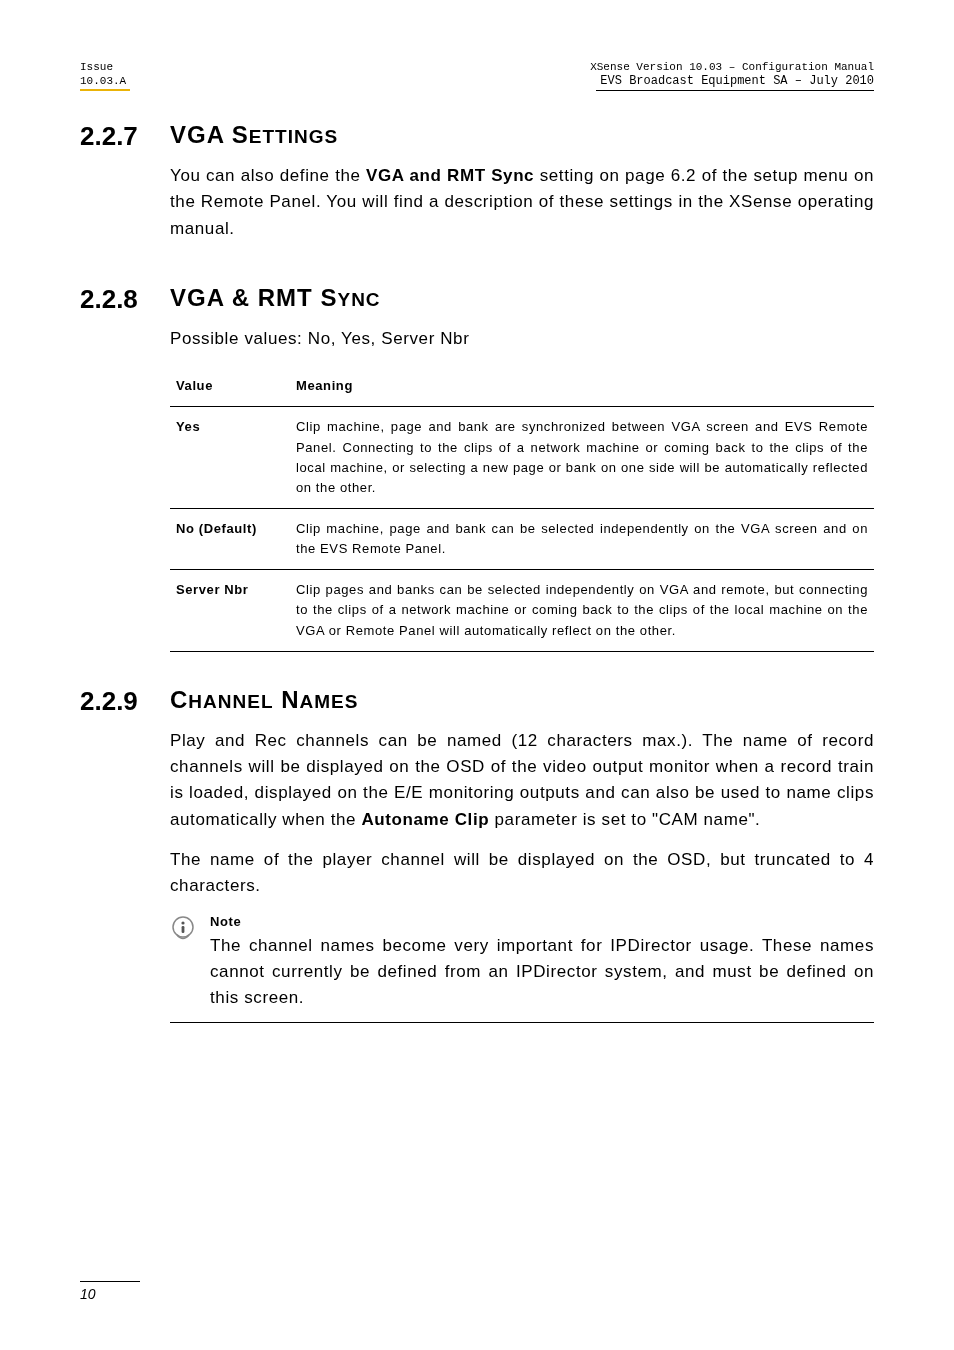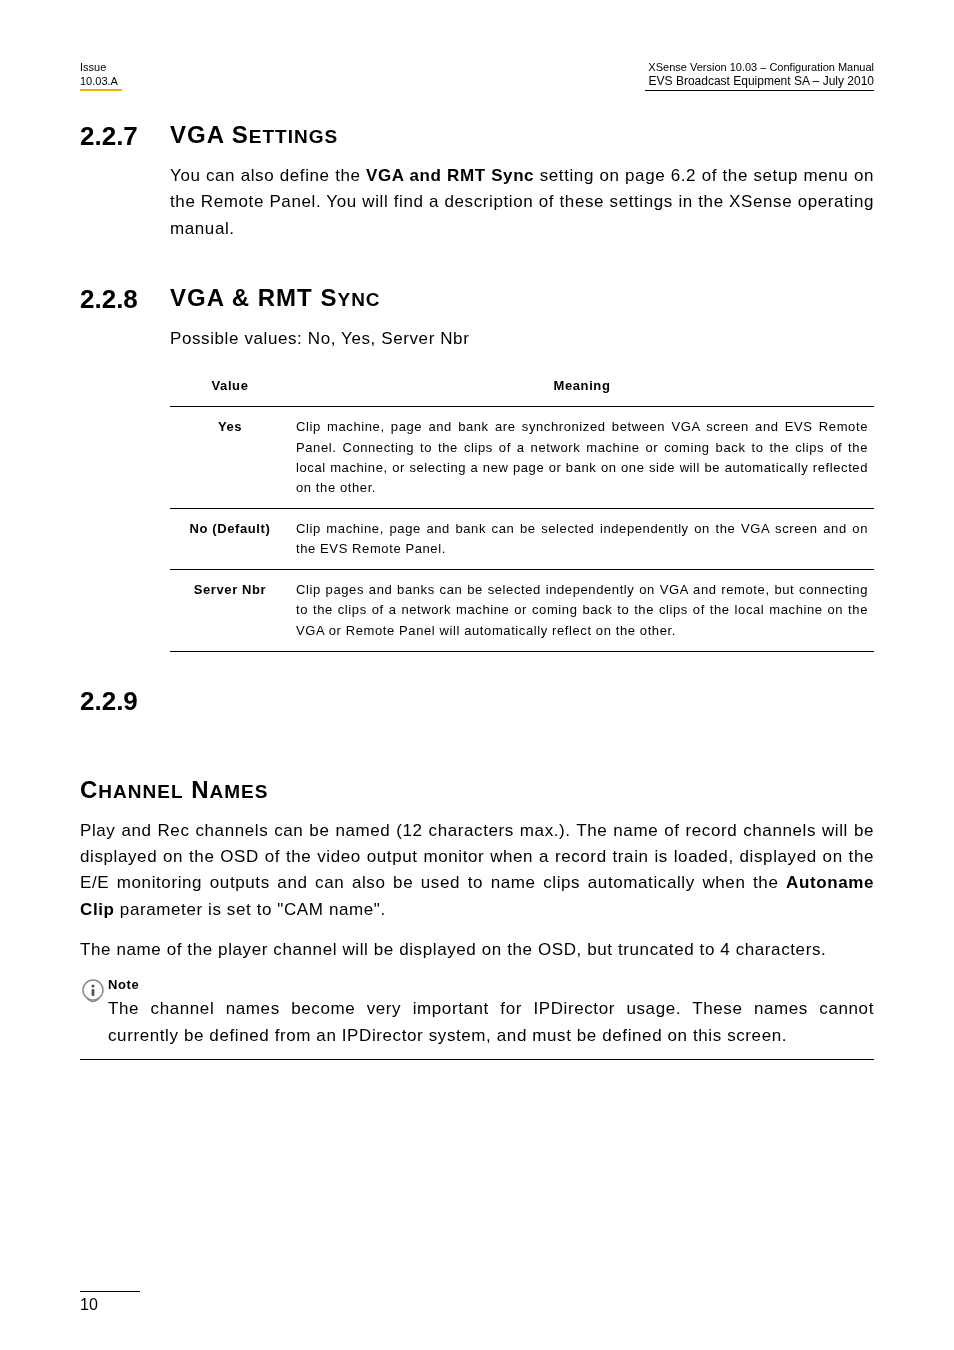--- a/index.html
+++ b/index.html
@@ -1,38 +1,38 @@
 <!DOCTYPE html>
 <html><head>
 <meta charset="utf-8">
 <style>
   * { box-sizing: border-box; margin: 0; padding: 0; }
   html, body { width: 954px; height: 1350px; background: #fff; font-family: Arial, Helvetica, sans-serif; color: #000; }
   .page { padding: 60px 80px 40px 80px; position: relative; min-height: 1350px; }
-  .hdr { display: flex; justify-content: space-between; align-items: flex-start; font-size: 11px; margin-bottom: 6px; }
+  .hdr { display: flex; justify-content: space-between; align-items: flex-start; font-size: 11px; margin-bottom: 6px; font-family: Liberation Mono, monospace; }
   .hdr-left { line-height: 1.3; }
   .hdr-right { text-align: right; line-height: 1.3; }
   .hdr-right .sub { font-size: 12px; }
   .section { display: flex; margin-bottom: 28px; }
   .sec-num { width: 90px; flex: 0 0 90px; font-size: 26px; font-weight: bold; }
   .sec-body { flex: 1; }
   .sec-title { font-size: 24px; font-weight: bold; letter-spacing: 1px; margin-bottom: 14px; }
   .sec-title .sc { font-size: 19px; }
   .para { font-size: 17px; line-height: 1.55; letter-spacing: 0.6px; margin-bottom: 14px; text-align: justify; }
   .bold { font-weight: bold; }
   table.vm { width: 100%; border-collapse: collapse; margin-top: 8px; }
-  table.vm th, table.vm td { text-align: center; vertical-align: top; padding: 10px 6px; font-size: 13px; line-height: 1.55; letter-spacing: 0.6px; }
+  table.vm th, table.vm td { text-align: left; vertical-align: top; padding: 10px 6px; font-size: 13px; line-height: 1.55; letter-spacing: 0.6px; }
   table.vm th { font-weight: bold; border-bottom: 1.5px solid #000; }
   table.vm td { border-bottom: 1px solid #000; }
   table.vm td.v { font-weight: bold; width: 120px; }
-  .note-block { margin-top: 6px; border-bottom: 1px solid #000; padding-bottom: 10px; display: flex; }
+  .note-block { margin-top: 6px; border-bottom: 1px solid #000; padding-bottom: 10px; display: flex; gap: 12px; }
   .note-icon { width: 28px; flex: 0 0 28px; padding-top: 2px; }
   .note-body { flex: 1; }
   .note-title { font-weight: bold; font-size: 13px; letter-spacing: 0.6px; margin-bottom: 4px; }
-  .footer { position: absolute; left: 80px; bottom: 36px; font-size: 16px; }
+  .footer { position: absolute; left: 80px; bottom: 48px; font-size: 14px; font-style: italic; }
   .footer-rule { width: 60px; border: none; border-top: 1px solid #000; margin-bottom: 4px; }
 </style>
 </head>
 <body>
 
 <div class="page">
 
   <div class="hdr">
     <div class="hdr-left">
       <div>Issue</div>
@@ -81,21 +81,21 @@
           </tr>
           <tr>
             <td class="v">Server Nbr</td>
             <td style="text-align:justify;">Clip pages and banks can be selected independently on VGA and remote, but connecting to the clips of a network machine or coming back to the clips of the local machine on the VGA or Remote Panel will automatically reflect on the other.</td>
           </tr>
         </tbody>
       </table>
     </div>
   </div>
 
-  <div class="section" style="margin-top:34px;flex-direction:column;">
+  <div class="section" style="margin-top:34px;">
     <div class="sec-num">2.2.9</div>
     <div class="sec-body">
       <div class="sec-title">
         <span>C</span><span class="sc">HANNEL</span><span> N</span><span class="sc">AMES</span>
       </div>
       <p class="para">
         <span>Play and Rec channels can be named (12 characters max.). The name of record channels will be displayed on the OSD of the video output monitor when a record train is loaded, displayed on the E/E monitoring outputs and can also be used to name clips automatically when the </span><span class="bold">Autoname Clip</span><span> parameter is set to "CAM name".</span>
       </p>
       <p class="para">The name of the player channel will be displayed on the OSD, but truncated to 4 characters.</p>
 

